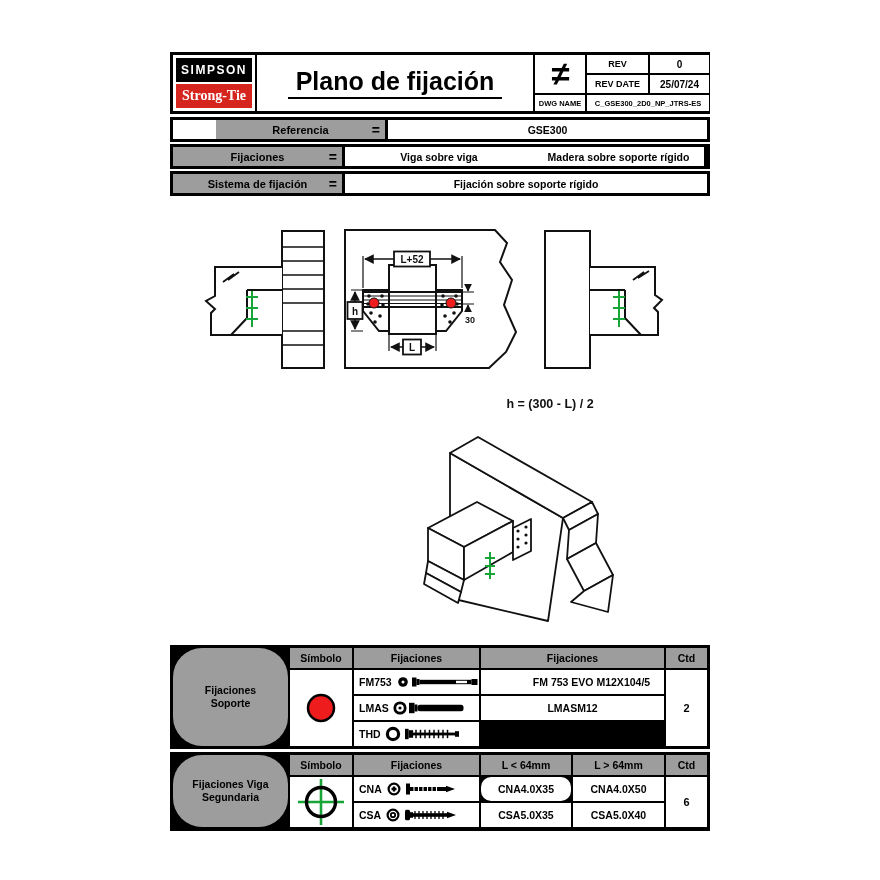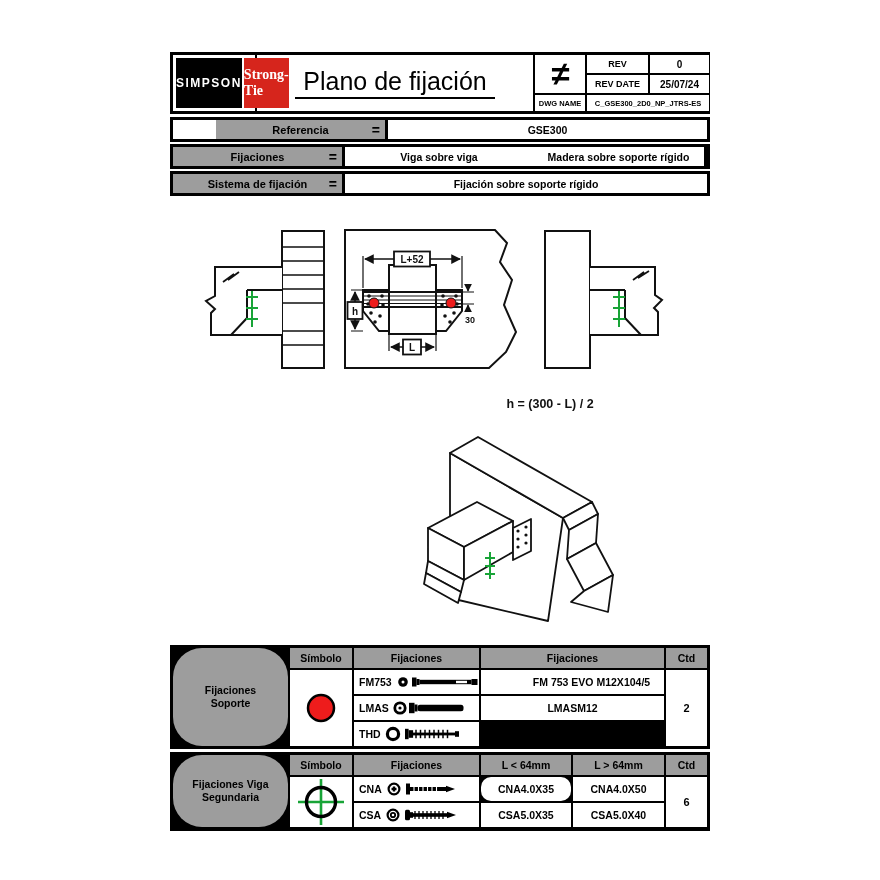--- a/index.html
+++ b/index.html
@@ -4,27 +4,27 @@
 <style>
   html,body{margin:0;padding:0;background:#fff;}
   body{font-family:"Liberation Sans",sans-serif;color:#000;}
   .page{position:relative;width:880px;height:880px;background:#fff;overflow:hidden;}
   .sheet{position:absolute;left:170px;top:52px;width:540px;height:780px;}
 
   
   .hdr{position:absolute;left:0;top:0;width:540px;height:62px;border:3px solid #000;
        box-sizing:border-box;display:flex;background:#fff;}
   .logo-cell{width:84px;border-right:2px solid #000;box-sizing:border-box;
-             padding:3px;display:flex;flex-direction:row;gap:2px;}
+             padding:3px;display:flex;flex-direction:column;gap:2px;}
   .logo-black{flex:1;background:#000;color:#fff;font-weight:bold;font-size:12px;
               letter-spacing:1.5px;display:flex;align-items:center;justify-content:center;}
   .logo-red{flex:1;background:#d6251c;color:#fff;font-weight:bold;font-size:14px;
             font-family:"Liberation Serif",serif;display:flex;align-items:center;justify-content:center;}
   .title-cell{flex:1;display:flex;align-items:center;justify-content:center;}
-  .title-text{font-size:25px;font-weight:normal;border-bottom:2.5px solid #000;padding:0 8px 1px;}
+  .title-text{font-size:25px;font-weight:bold;border-bottom:2.5px solid #000;padding:0 8px 1px;}
   .rev-table{width:174px;border-left:2px solid #000;box-sizing:border-box;background:#000;
              display:grid;grid-template-columns:50px 61px 59px;grid-template-rows:18px 18px 16px;gap:2px;}
   .rev-cell{background:#fff;display:flex;align-items:center;justify-content:center;
             font-weight:bold;font-size:9px;}
   .rev-val{font-size:10px;}
   .neq{grid-row:1/3;font-size:33px;font-style:italic;font-weight:bold;}
   .dwg-lbl{font-size:7.5px;}
   .dwg-val{grid-column:2/4;font-size:7.5px;letter-spacing:0;}
 
   

